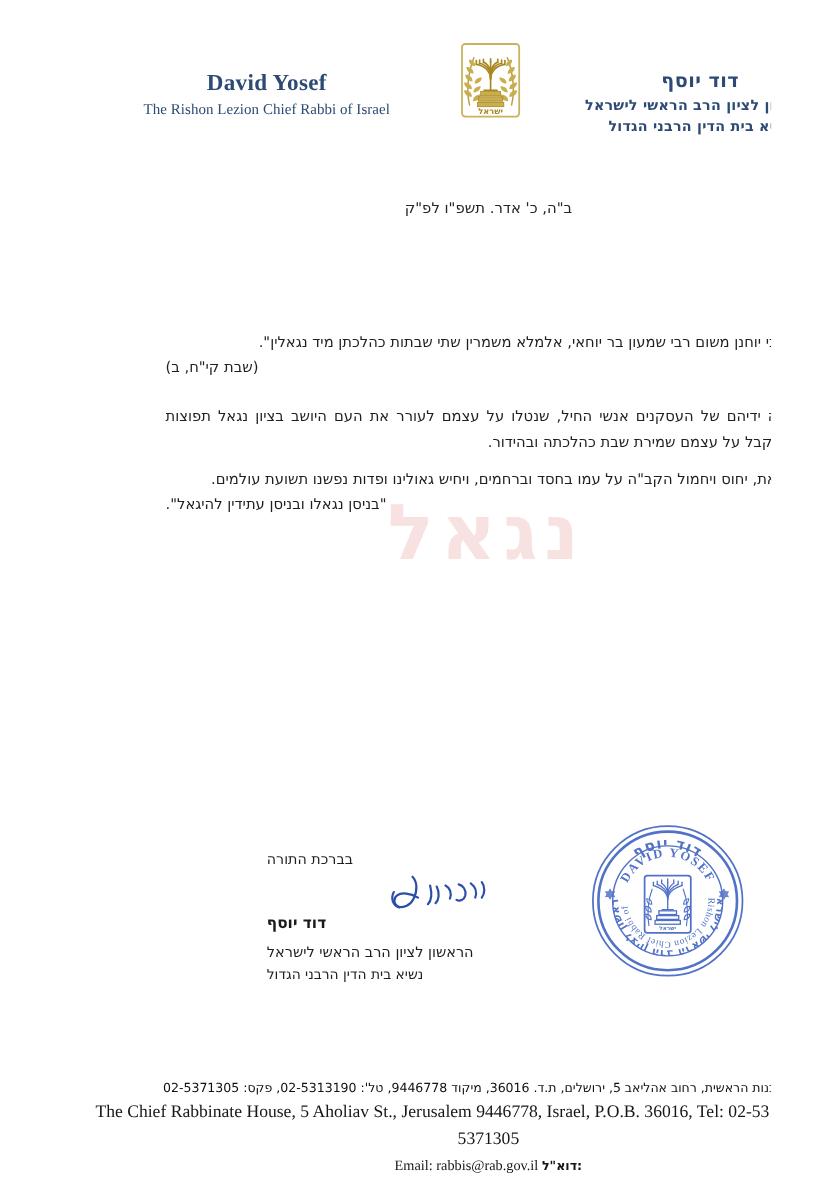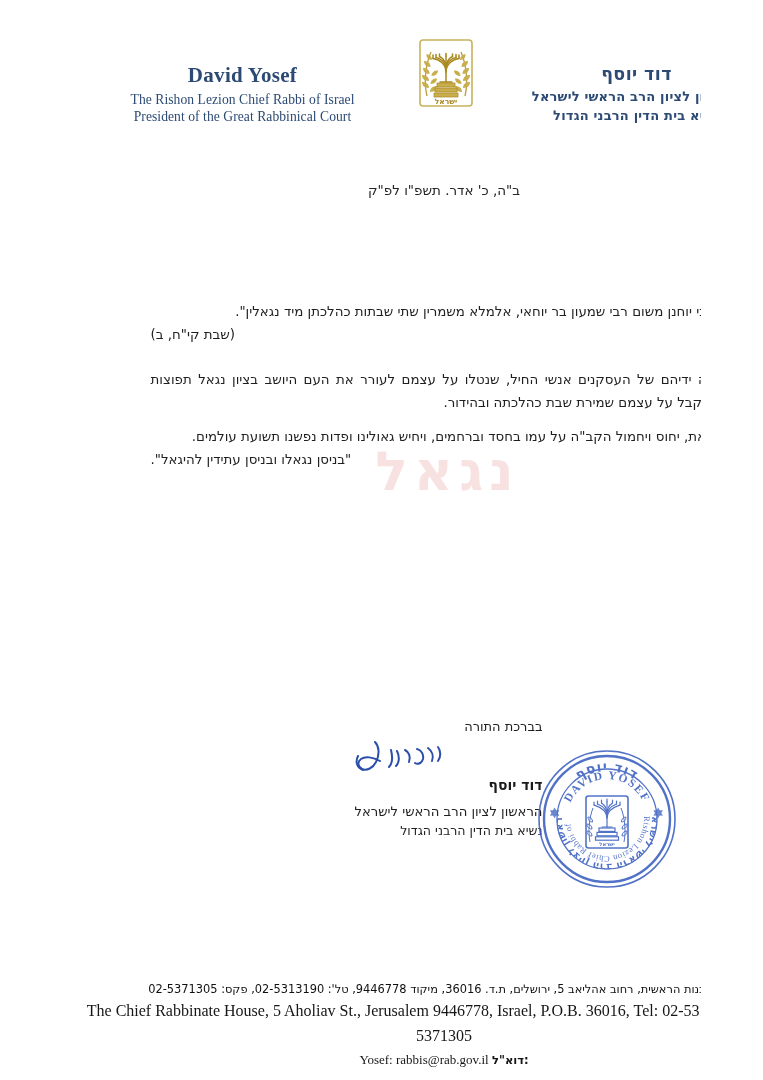--- a/index.html
+++ b/index.html
@@ -133,37 +133,37 @@
   
   .watermark {
     position: absolute;
     top: 430px;
     left: 300px;
     width: 170px;
     height: 200px;
     pointer-events: none;
     opacity: 0.20;
     color: #e07070;
-    font-size: 54px;
+    font-size: 70px;
     font-weight: bold;
     line-height: 1.55;
     letter-spacing: 6px;
     text-align: center;
     direction: rtl;
     font-family: "DejaVu Sans", sans-serif;
     filter: blur(0.6px);
   }
 
   
   .sig-block {
     position: absolute;
-    top: 719px;
+    top: 774px;
     left: 180px;
     width: 300px;
-    text-align: right;
+    text-align: left;
     direction: rtl;
     font-family: "DejaVu Sans", "Liberation Sans", sans-serif;
   }
   .sig-blessing {
     font-size: 13px;
     color: #1f1f1f;
     margin-bottom: 2px;
   }
   .sig-mark {
     height: 40px;
@@ -239,21 +239,20 @@
 </head>
 <body>
 
 <div class="page">
 
   <div class="header">
 
     <div class="hdr-left">
       <div class="hdr-name-en">David Yosef</div>
       <div class="hdr-sub-en">The Rishon Lezion Chief Rabbi of Israel</div>
-      <div class="hdr-sub-en">President of the Great Rabbinical Court</div>
     </div>
 
     <div class="emblem">
       <svg viewBox="0 0 76 74" xmlns="http://www.w3.org/2000/svg" aria-hidden="true">
         <rect x="12" y="2" width="52" height="66" rx="3" fill="#ffffff" stroke="#c9b25a" stroke-width="1.6"></rect>
 
         <g stroke="#b89b3e" stroke-width="1.3" fill="none">
           <path d="M19 58 C16 46 17 28 23 14"></path>
           <path d="M21 50 C16 50 14 47 14 44 C18 44 21 46 21 50Z" fill="#c9ae4e" stroke="none"></path>
           <path d="M21 43 C16 43 14 40 14 37 C18 37 21 39 21 43Z" fill="#c9ae4e" stroke="none"></path>
@@ -423,19 +422,19 @@
         </g>
         <text x="0" y="21.5" font-size="5.2" fill="#3a5fc0" text-anchor="middle" font-family="DejaVu Sans, sans-serif" font-weight="bold">ישראל</text>
       </g>
     </svg>
   </div>
 
   <div class="footer">
     <div class="f-he">בית הרבנות הראשית, רחוב אהליאב 5, ירושלים, ת.ד. 36016, מיקוד 9446778, טל': 02-5313190, פקס: 02-5371305</div>
     <div class="f-en">The Chief Rabbinate House, 5 Aholiav St., Jerusalem 9446778, Israel, P.O.B. 36016, Tel: 02-5313190, Fax: 02-5371305</div>
     <div class="f-email">
-      <span>Yosef:</span>
+      <span>Email:</span>
       <span>rabbis@rab.gov.il</span>
       <span class="he-tag">דוא"ל:</span>
     </div>
   </div>
 
 </div>
 
 </body></html>

